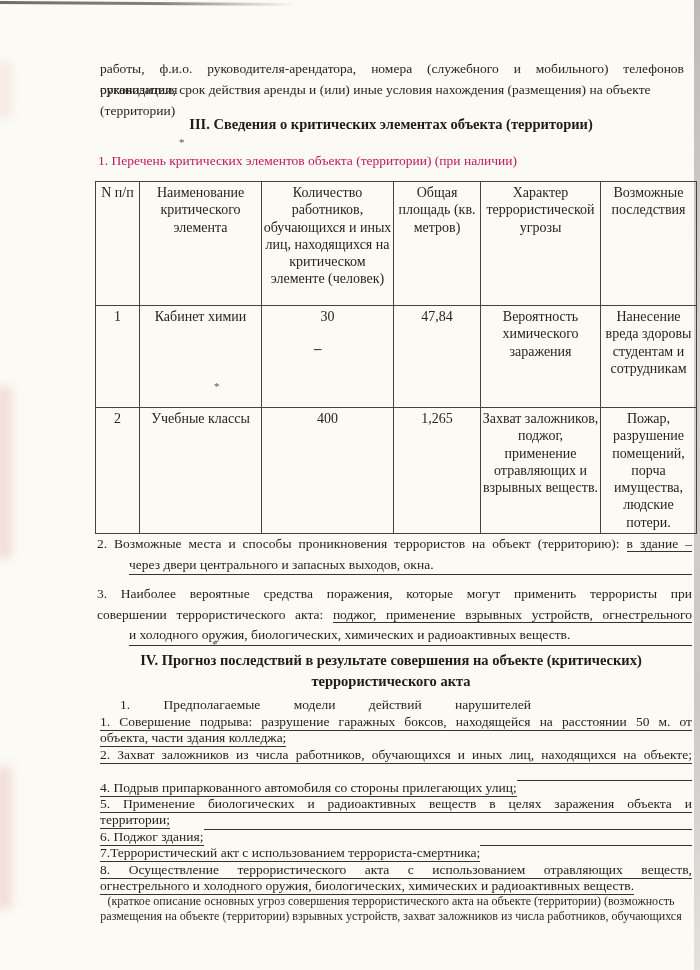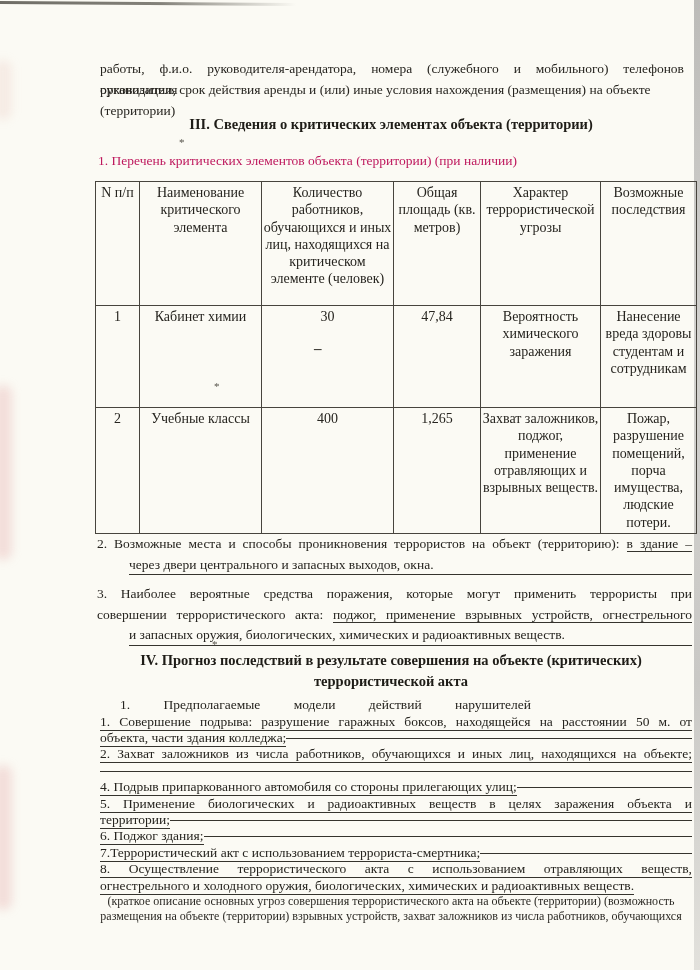--- a/index.html
+++ b/index.html
@@ -31,21 +31,21 @@
   .hd{position:absolute;left:90px;width:602px;text-align:center;font-weight:bold;
     font-size:14.5px;line-height:21px;color:#1e1c17;}
   .plabel{position:absolute;font-size:13.5px;color:#be185d;}
   .pline{height:20.5px;line-height:20.5px;font-size:13.5px;}
   .pline.fx{display:flex;align-items:stretch;}
   .u{border-bottom:1.2px solid #35332d;}
   .pline .u{line-height:19px;display:inline;}
   .pline.fx .u{display:inline-block;white-space:nowrap;line-height:19.5px;margin-left:32px;}
   .fill{flex:1 1 auto;border-bottom:1.2px solid #35332d;}
   
-  .fline{height:16.4px;display:flex;align-items:center;font-size:13.5px;}
+  .fline{height:16.4px;display:flex;align-items:flex-start;font-size:13.5px;}
   .fline .u{display:inline-block;white-space:nowrap;line-height:16px;}
   .fline.j .u{display:block;width:100%;white-space:normal;text-align:justify;text-align-last:justify;}
   .models{position:absolute;font-size:13.5px;word-spacing:30px;}
   .fnote{position:absolute;left:90px;width:602px;text-align:center;
     font-size:12px;line-height:15.2px;color:#2b2924;}
   
   table.ctable{position:absolute;left:95px;top:181px;width:602px;
     border-collapse:collapse;table-layout:fixed;}
   .ctable th,.ctable td{border:1.3px solid #47443d;vertical-align:top;
     text-align:center;font-weight:normal;padding:2px 1px;
@@ -123,28 +123,28 @@
   </div>
 
   <div class="blk" style="left:97px;top:584px;width:595px">
     <div class="pline just">
       <span>3. Наиболее вероятные средства поражения, которые могут применить террористы при</span>
     </div>
     <div class="pline just">
       <span>совершении террористического акта: </span><span class="u">поджог, применение взрывных устройств, огнестрельного</span>
     </div>
     <div class="pline fx">
-      <span class="u">и запасных оружия, биологических, химических и радиоактивных веществ.</span>
+      <span class="u">и холодного оружия, биологических, химических и радиоактивных веществ.</span>
         <span class="fill"></span>
     </div>
   </div>
 
   <div class="hd" style="top:650px">
     <div>IV. Прогноз последствий в результате совершения на объекте (критических)</div>
-    <div>террористической акта</div>
+    <div>террористического акта</div>
   </div>
 
   <div class="models" style="left:120px;top:697px">1. Предполагаемые модели действий нарушителей</div>
 
   <div class="blk" style="left:100px;top:714px;width:592px">
     <div class="fline j">
         <span class="u">1. Совершение подрыва: разрушение гаражных боксов, находящейся на расстоянии 50 м. от</span>
       </div>
     <div class="fline">
         <span class="u">объекта, части здания колледжа;</span>

